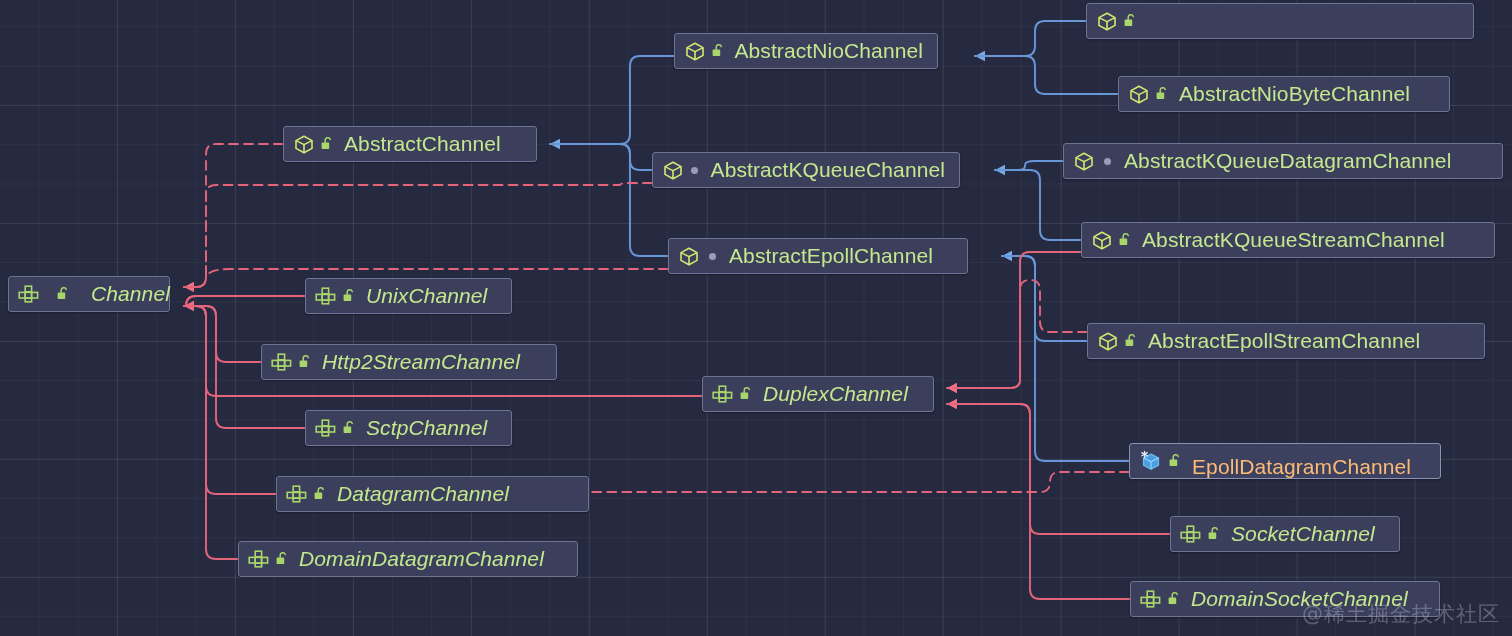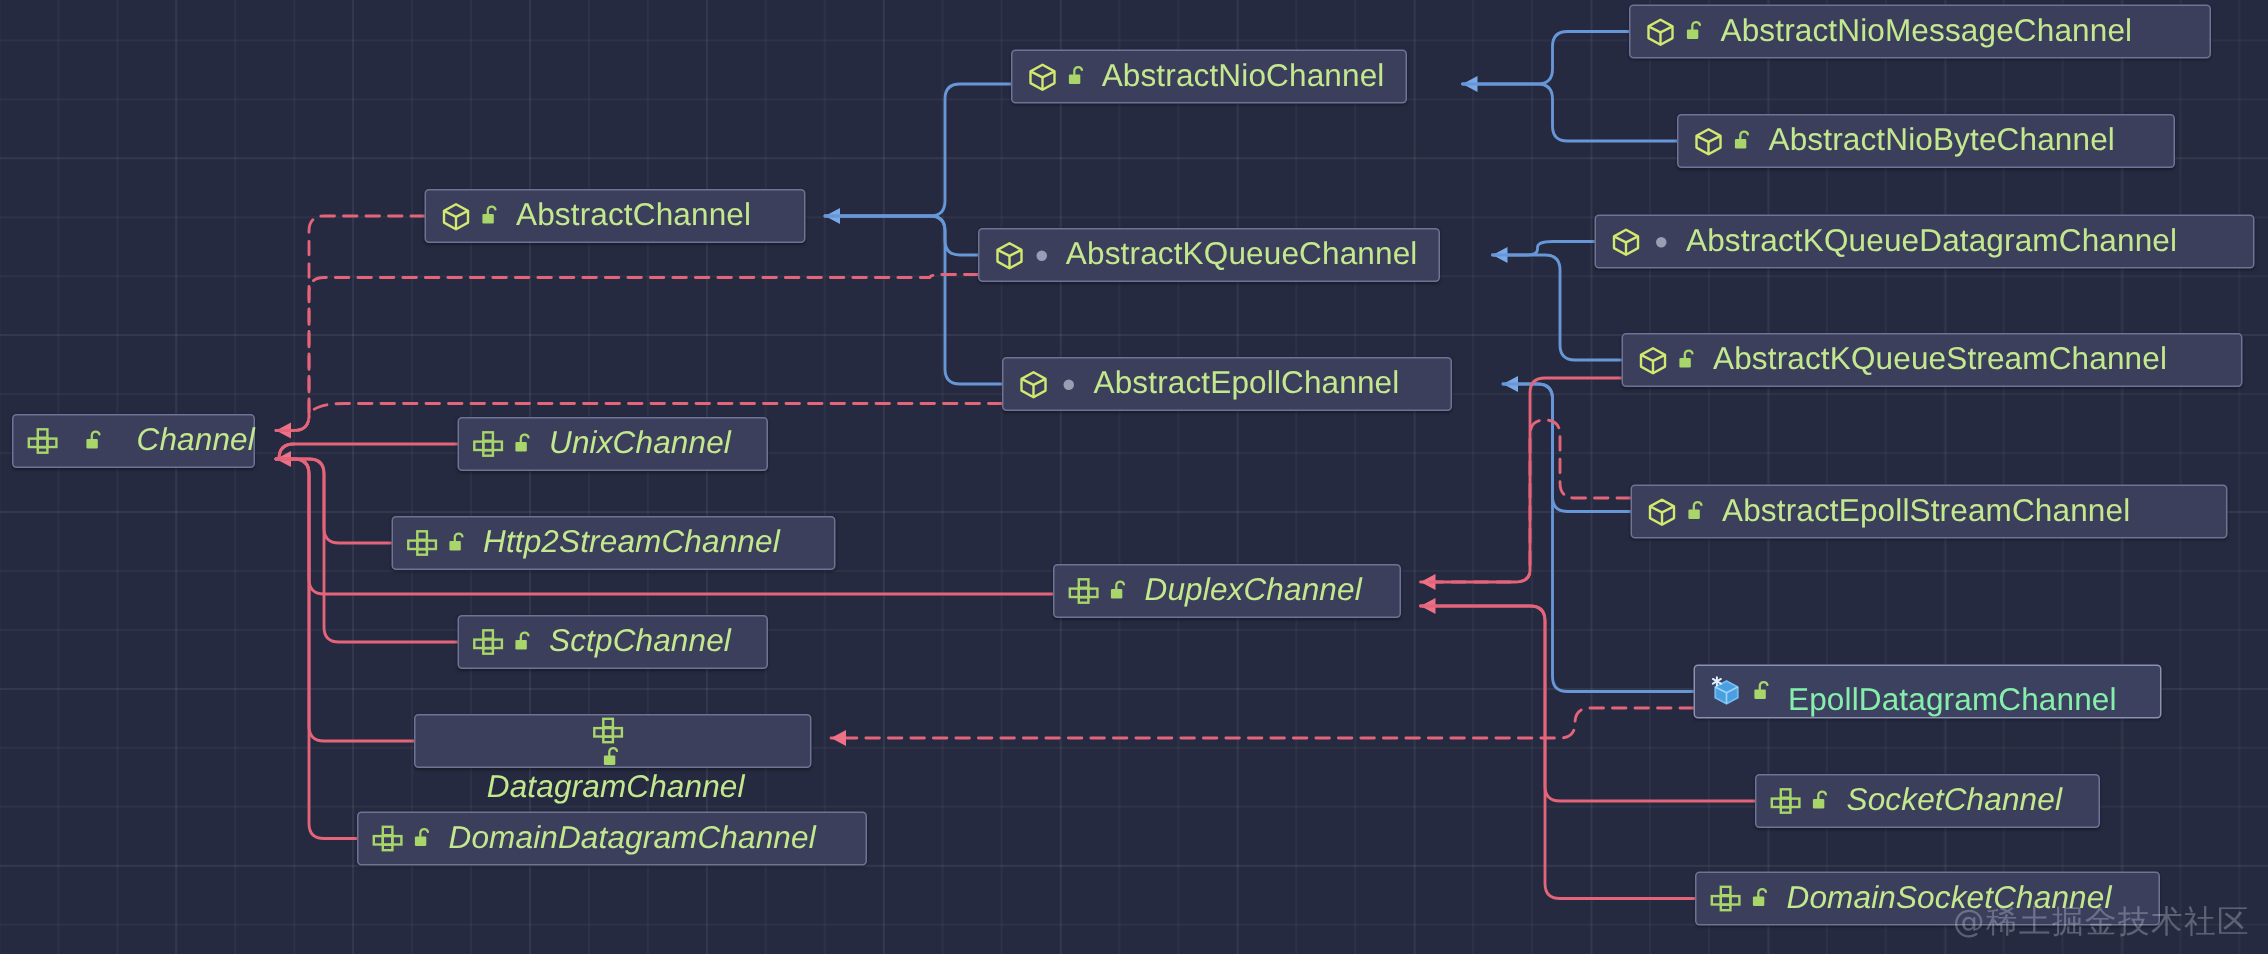--- a/index.html
+++ b/index.html
@@ -49,21 +49,21 @@
     background: #3c4160;
     border-color: #8d91b4;
   }
   .node-label {
     font-size: 21px;
     color: #c3e88d;
     letter-spacing: 0.1px;
     margin-left: 9px;
   }
   .node-label.iface { font-style: italic; }
-  .node-label.highlight { color: #86efac; font-style: normal; margin-top: 12px; }
+  .node-label.highlight { color: #fdba74; font-style: normal; margin-top: 12px; }
   .icon {
     display: inline-flex;
     align-items: center;
     flex: 0 0 auto;
   }
   .icon svg { display: block; }
   .vis {
     display: inline-flex;
     align-items: center;
     justify-content: center;
@@ -166,21 +166,20 @@
               <path d="M11 10.6 L11 18.8"></path>
             </g>
           </svg>
         </span>
         <span class="vis">
           <svg width="14" height="16" viewBox="0 0 14 16">
             <path d="M5.2 6.6 L5.2 4.2 A2.6 2.6 0 0 1 10.3 3.6" fill="none" stroke="#a8d66a" stroke-width="1.5" stroke-linecap="round"></path>
             <rect x="1.6" y="6.6" width="7.6" height="6.4" rx="0.8" fill="#a8d66a"></rect>
           </svg>
         </span>
-        <span class="node-label">AbstractNioMessageChannel</span>
       </div>
       <div class="node" style="left: 1118px; top: 76px; width: 332px;">
         <span class="icon">
           <svg width="22" height="21" viewBox="0 0 22 21">
             <g fill="none" stroke="#d3e86f" stroke-width="1.6" stroke-linejoin="round">
               <path d="M11 2.2 L19 6.6 L19 14.4 L11 18.8 L3 14.4 L3 6.6 Z"></path>
               <path d="M3 6.6 L11 10.6 L19 6.6"></path>
               <path d="M11 10.6 L11 18.8"></path>
             </g>
           </svg>
@@ -403,21 +402,21 @@
           </svg>
         </span>
         <span class="vis">
           <svg width="14" height="16" viewBox="0 0 14 16">
             <path d="M5.2 6.6 L5.2 4.2 A2.6 2.6 0 0 1 10.3 3.6" fill="none" stroke="#a8d66a" stroke-width="1.5" stroke-linecap="round"></path>
             <rect x="1.6" y="6.6" width="7.6" height="6.4" rx="0.8" fill="#a8d66a"></rect>
           </svg>
         </span>
         <span class="node-label iface">DuplexChannel</span>
       </div>
-      <div class="node" style="left: 276px; top: 476px; width: 265px; flex-direction: column;">
+      <div class="node" style="left: 276px; top: 476px; width: 313px;">
         <span class="icon">
           <svg width="22" height="20" viewBox="0 0 22 20">
             <g fill="none" stroke="#a8d66a" stroke-width="1.6">
               <rect x="7.2" y="2.2" width="6.4" height="5.6"></rect>
               <rect x="1.2" y="8.4" width="6.0" height="5.6"></rect>
               <rect x="13.6" y="8.4" width="6.0" height="5.6"></rect>
               <rect x="7.2" y="8.4" width="6.4" height="5.6"></rect>
               <rect x="7.2" y="14.2" width="6.4" height="3.6"></rect>
             </g>
           </svg>

